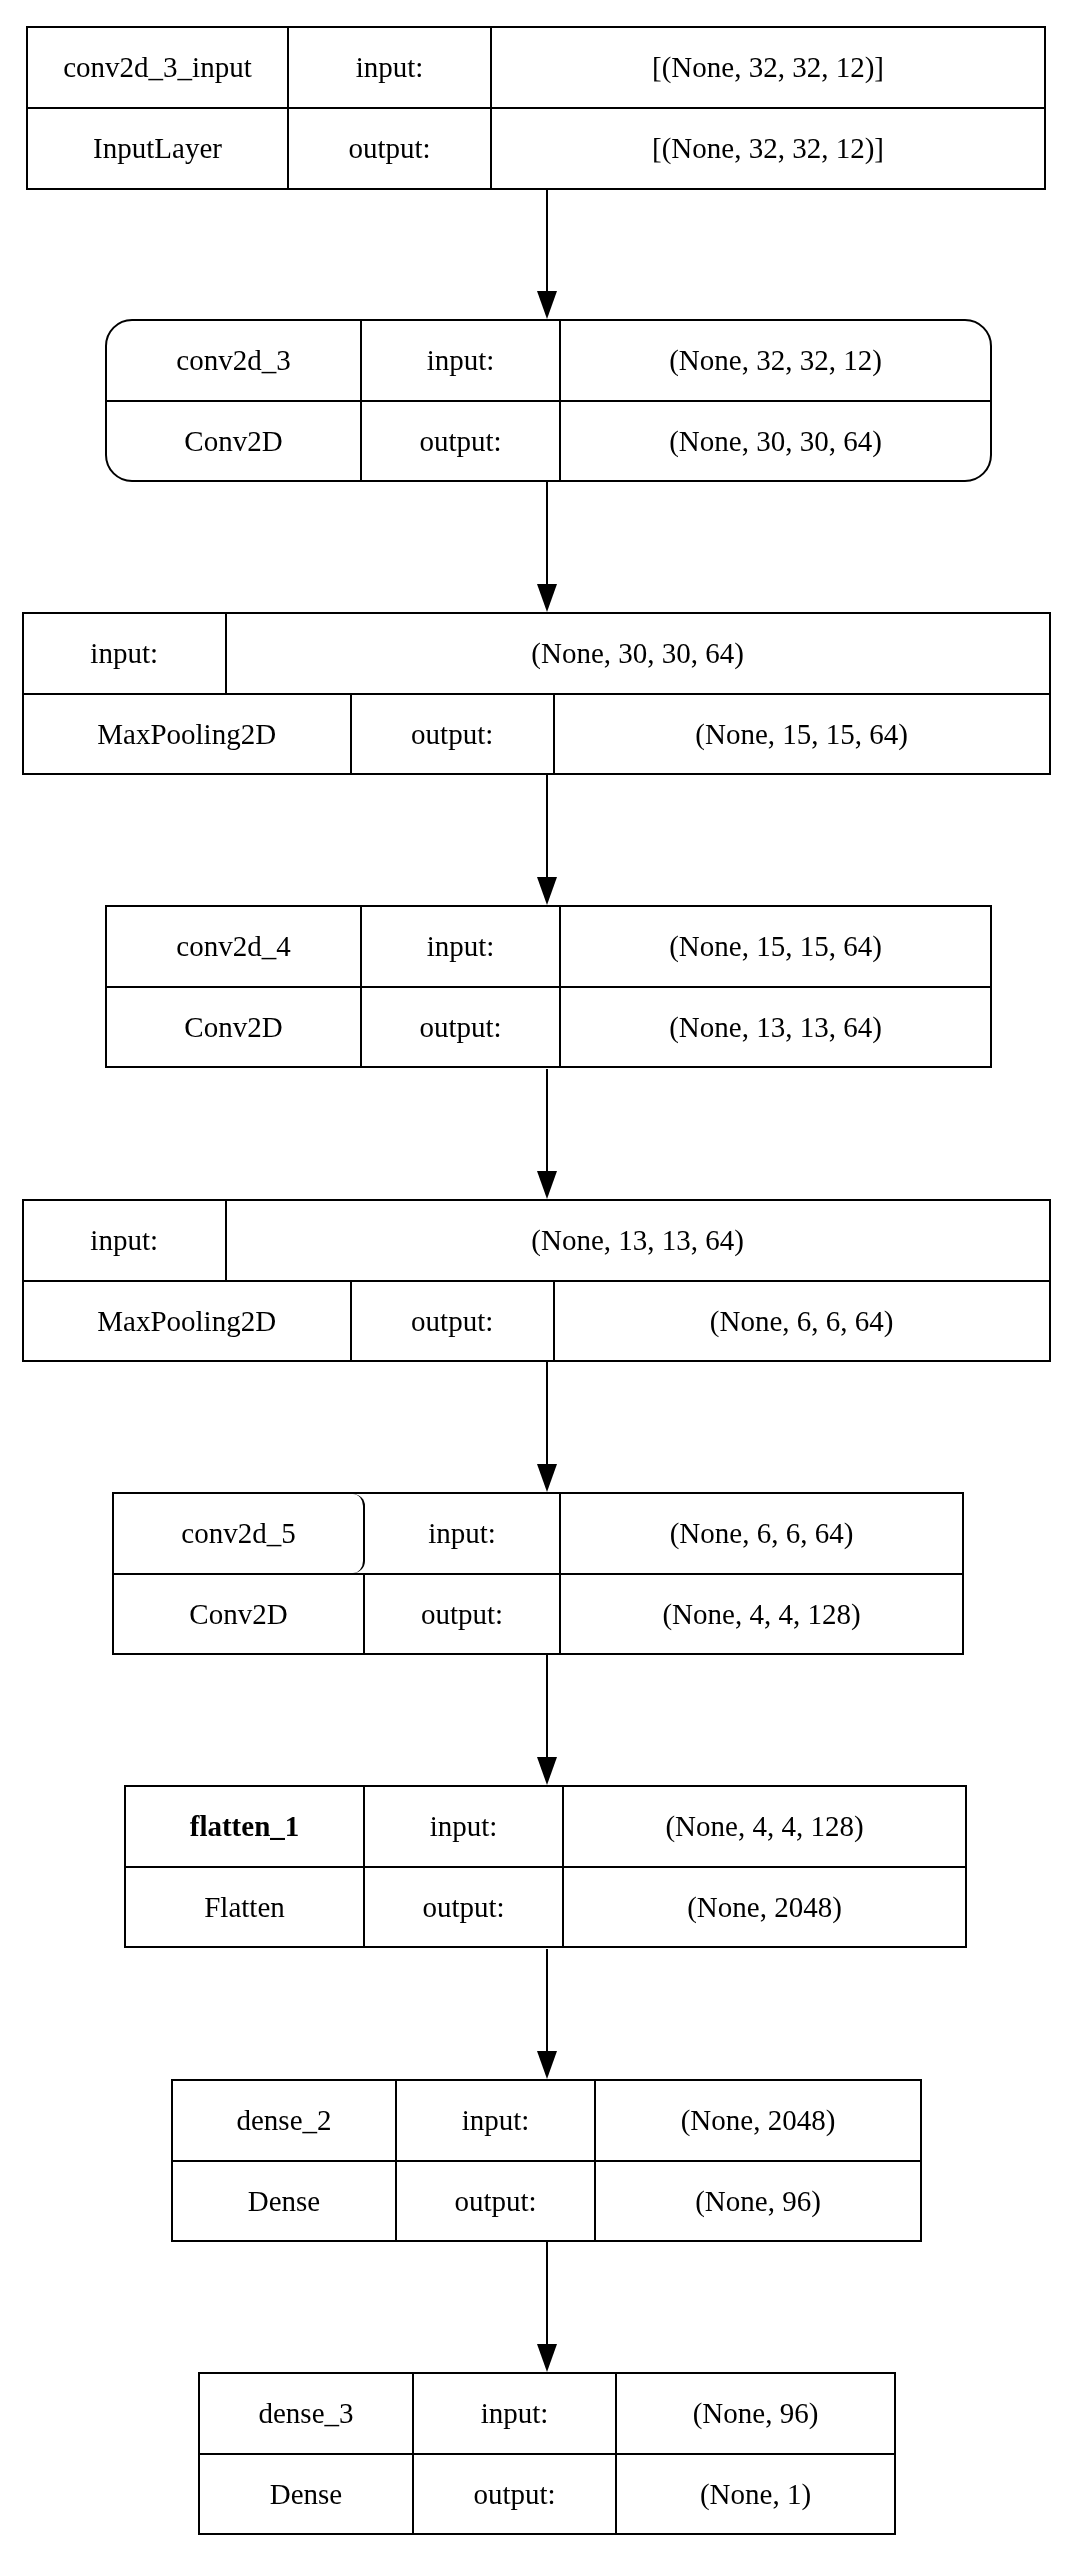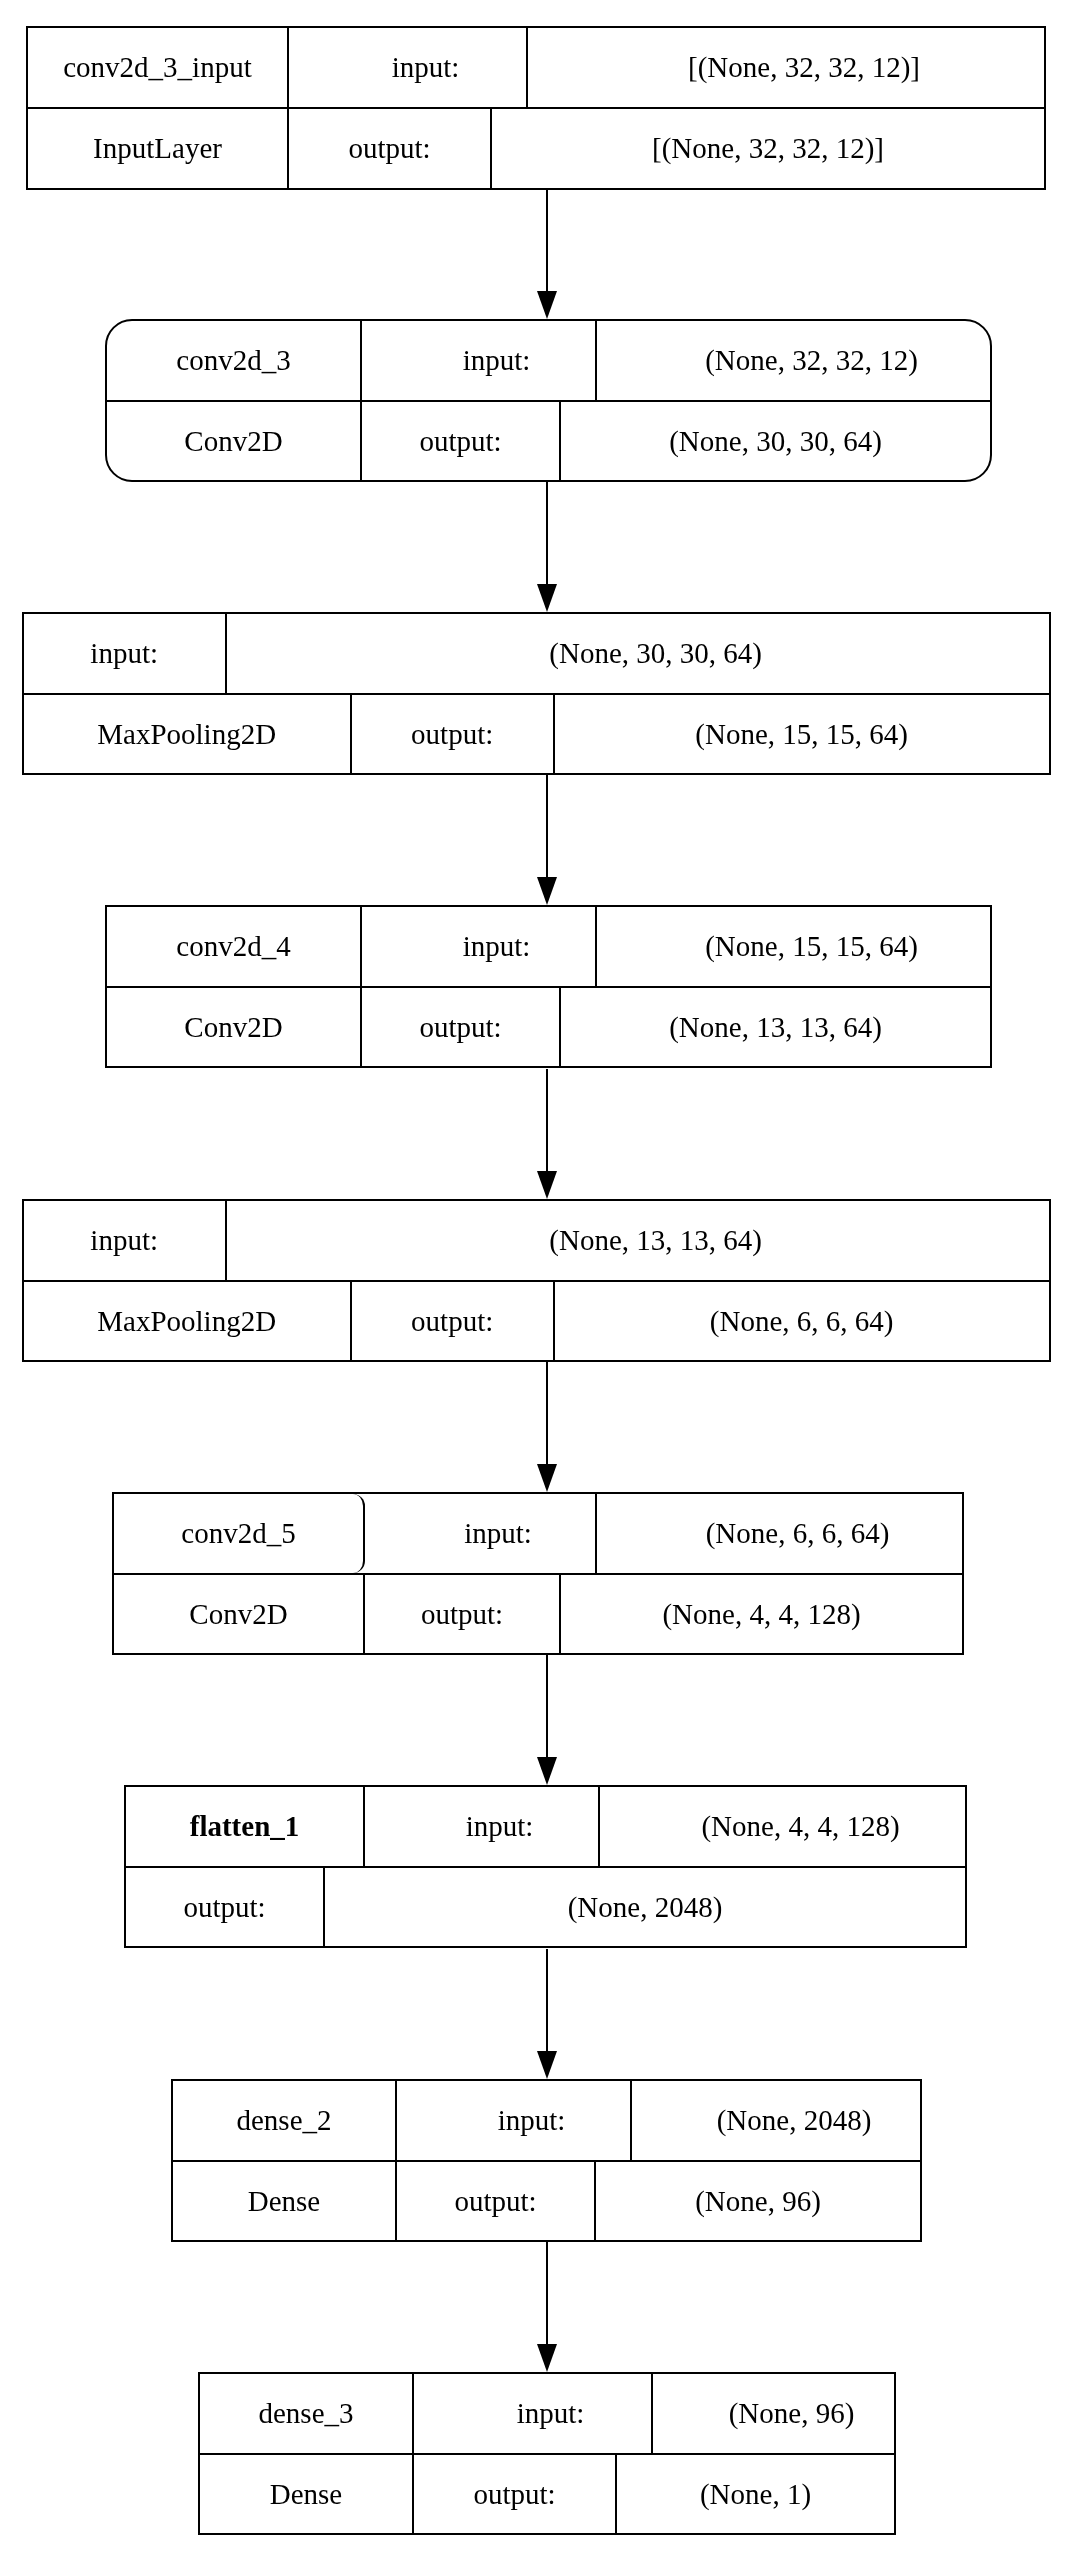--- a/index.html
+++ b/index.html
@@ -29,21 +29,20 @@
     flex-direction: column;
   }
   .node-row {
     display: flex;
     flex-direction: row;
     flex: 1 1 50%;
     min-height: 0;
   }
   .node-row.top {
     border-bottom: 2.1px solid #000000;
-    gap: 36px;
   }
   .cell {
     display: flex;
     align-items: center;
     justify-content: center;
     box-sizing: border-box;
     text-align: center;
     color: #000000;
     font-size: 29px;
     line-height: 1.05;
@@ -185,20 +184,21 @@
         <div class="cell c-shape" style="flex: 1 1 auto;">(None, 4, 4, 128)</div>
       </div>
     </div>
     <div class="node" style="left: 124px; top: 1785px; width: 843px; height: 163px;">
       <div class="node-row top">
         <div class="cell c-name" style="flex: 0 0 239px; font-weight: bold;">flatten_1</div>
         <div class="cell c-label" style="flex: 0 0 199px;">input:</div>
         <div class="cell c-shape" style="flex: 1 1 auto;">(None, 4, 4, 128)</div>
       </div>
       <div class="node-row bottom">
+        <div class="cell c-name" style="flex: 0 0 239px;">Flatten</div>
         <div class="cell c-label" style="flex: 0 0 199px;">output:</div>
         <div class="cell c-shape" style="flex: 1 1 auto;">(None, 2048)</div>
       </div>
     </div>
     <div class="node" style="left: 171px; top: 2079px; width: 751px; height: 163px;">
       <div class="node-row top">
         <div class="cell c-name" style="flex: 0 0 224px;">dense_2</div>
         <div class="cell c-label" style="flex: 0 0 199px;">input:</div>
         <div class="cell c-shape" style="flex: 1 1 auto;">(None, 2048)</div>
       </div>

